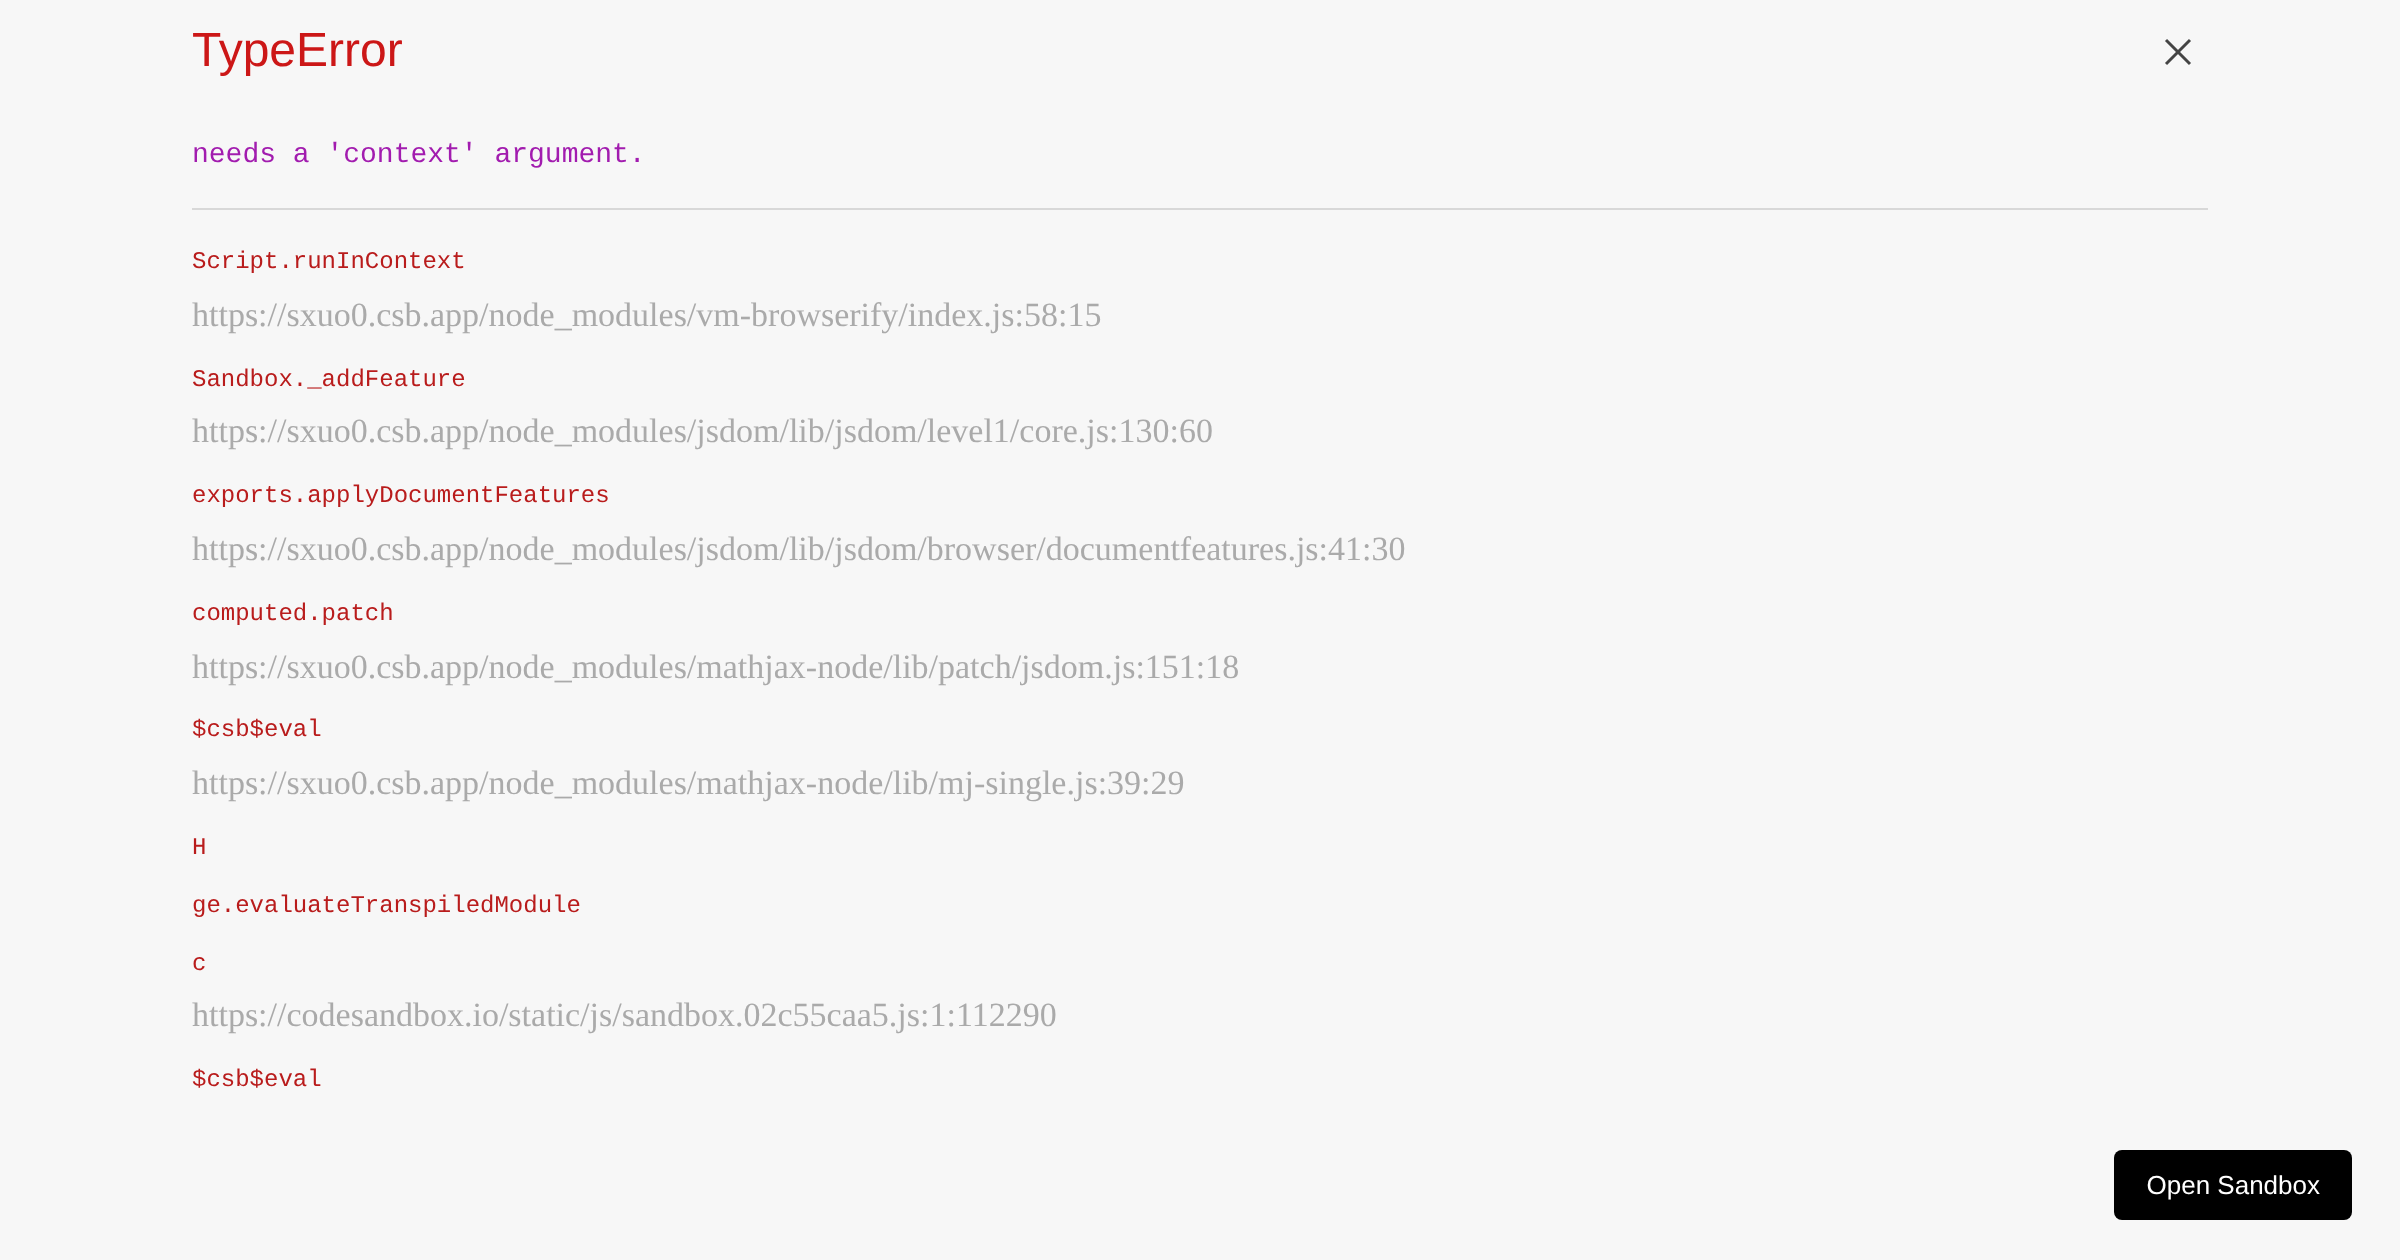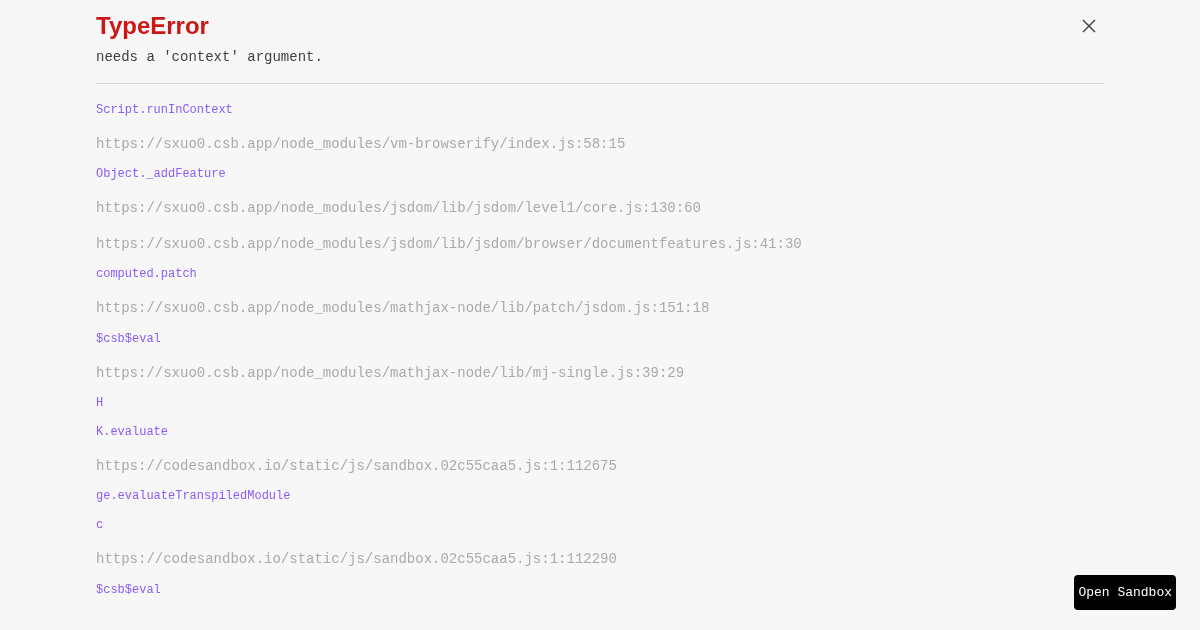--- a/index.html
+++ b/index.html
@@ -13,71 +13,72 @@
       width: 1200px;
       height: 630px;
       overflow: hidden;
       position: relative;
     }
     .container {
       padding: 12px 96px 0 96px;
     }
     .error-title {
       font-size: 24px;
-      font-weight: 700;
+      font-weight: 400;
       color: #cc1717;
-      margin-bottom: 9px;
+      margin-bottom: 30px;
     }
     .error-message {
       font-family: Menlo, Consolas, "Liberation Mono", monospace;
       font-size: 14px;
-      color: #404040;
+      color: #a21caf;
       margin-bottom: 18px;
     }
     .divider {
       border: none;
       border-top: 1px solid #d8d8d8;
       margin-bottom: 18px;
     }
     .stack-frame {
       font-family: Menlo, Consolas, "Liberation Mono", monospace;
       margin-bottom: 12px;
     }
     .frame-func {
       font-size: 12px;
-      color: #8b5cf6;
+      color: #b91c1c;
       line-height: 1.4;
     }
     .frame-loc {
-      font-size: 14px;
+      font-size: 17px;
       color: #aaa;
       line-height: 1.4;
-      margin-top: 16px;
+      margin-top: 6px;
+      font-family: Liberation Serif, serif;
     }
     .close-btn {
       position: absolute;
       top: 18px;
       right: 104px;
       cursor: pointer;
       color: #444;
       font-size: 18px;
       line-height: 1;
     }
     .open-sandbox {
       position: absolute;
       bottom: 20px;
       right: 24px;
       background: #000;
       color: #fff;
       border: none;
-      padding: 10px 4px;
+      padding: 10px 16px;
       font-size: 13px;
       border-radius: 4px;
       cursor: pointer;
-      font-family: Liberation Mono, monospace;
+      font-family: Liberation Sans, sans-serif;
     }
   </style>
 </head>
 <body>
 
 <div class="close-btn">
   <svg width="14" height="14" viewBox="0 0 14 14">
     <line x1="1" y1="1" x2="13" y2="13" stroke="#444" stroke-width="1.5"></line>
     <line x1="13" y1="1" x2="1" y2="13" stroke="#444" stroke-width="1.5"></line>
   </svg>
@@ -87,40 +88,37 @@
   <h1 class="error-title">TypeError</h1>
   <div class="error-message">needs a 'context' argument.</div>
   <hr class="divider">
 
   <div id="stack-list">
       <div class="stack-frame">
         <div class="frame-func">Script.runInContext</div>
         <div class="frame-loc">https://sxuo0.csb.app/node_modules/vm-browserify/index.js:58:15</div>
       </div>
       <div class="stack-frame">
-        <div class="frame-func">Object._addFeature</div>
+        <div class="frame-func">Sandbox._addFeature</div>
         <div class="frame-loc">https://sxuo0.csb.app/node_modules/jsdom/lib/jsdom/level1/core.js:130:60</div>
       </div>
       <div class="stack-frame">
+        <div class="frame-func">exports.applyDocumentFeatures</div>
         <div class="frame-loc">https://sxuo0.csb.app/node_modules/jsdom/lib/jsdom/browser/documentfeatures.js:41:30</div>
       </div>
       <div class="stack-frame">
         <div class="frame-func">computed.patch</div>
         <div class="frame-loc">https://sxuo0.csb.app/node_modules/mathjax-node/lib/patch/jsdom.js:151:18</div>
       </div>
       <div class="stack-frame">
         <div class="frame-func">$csb$eval</div>
         <div class="frame-loc">https://sxuo0.csb.app/node_modules/mathjax-node/lib/mj-single.js:39:29</div>
       </div>
       <div class="stack-frame">
         <div class="frame-func">H</div>
-      </div>
-      <div class="stack-frame">
-        <div class="frame-func">K.evaluate</div>
-        <div class="frame-loc">https://codesandbox.io/static/js/sandbox.02c55caa5.js:1:112675</div>
       </div>
       <div class="stack-frame">
         <div class="frame-func">ge.evaluateTranspiledModule</div>
       </div>
       <div class="stack-frame">
         <div class="frame-func">c</div>
         <div class="frame-loc">https://codesandbox.io/static/js/sandbox.02c55caa5.js:1:112290</div>
       </div>
       <div class="stack-frame">
         <div class="frame-func">$csb$eval</div>

